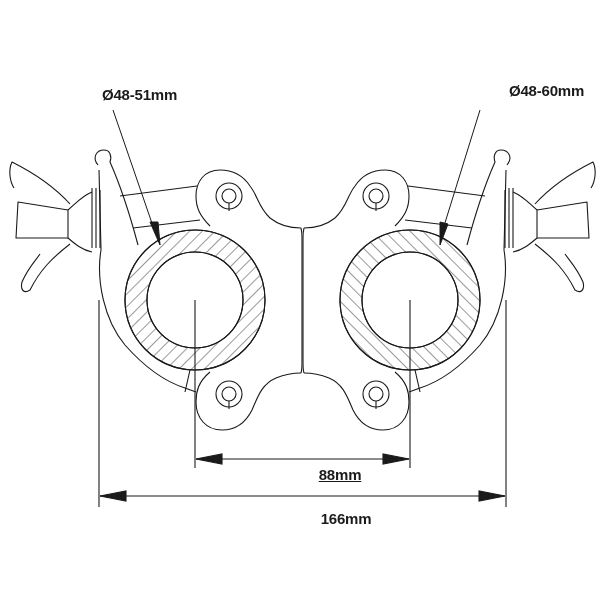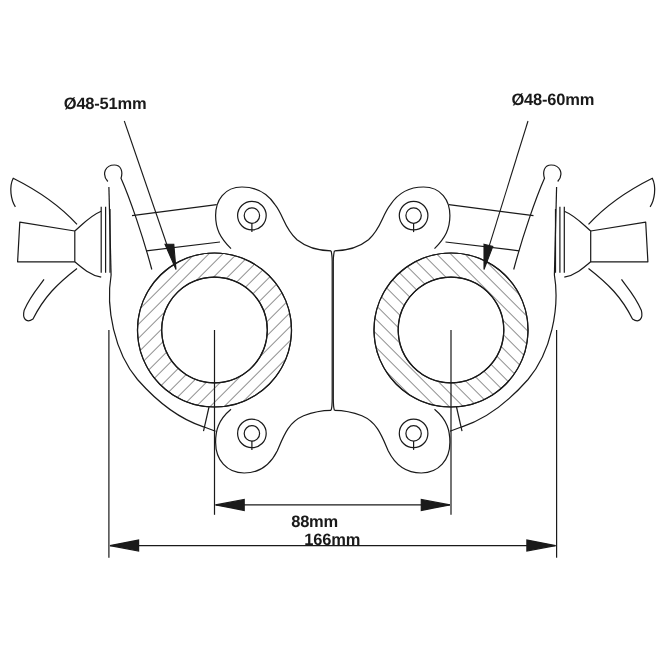--- a/index.html
+++ b/index.html
@@ -1,18 +1,18 @@
 <!DOCTYPE html>
 <html><head>
 <meta charset="utf-8">
 <style>
   html, body { margin: 0; padding: 0; background: #ffffff; }
   body { width: 600px; height: 600px; overflow: hidden; position: relative; font-family: "Liberation Sans", sans-serif; }
   #stage { position: absolute; left: 0; top: 0; width: 600px; height: 600px; }
-  .lbl { position: absolute; font-family: "Liberation Sans", sans-serif; font-weight: bold; color: #1a1a1a; font-size: 15px; white-space: nowrap; letter-spacing: -0.2px; }
+  .lbl { position: absolute; font-family: "Liberation Sans", sans-serif; font-weight: bold; color: #1a1a1a; font-size: 15px; white-space: nowrap; letter-spacing: -0.2px; margin-left: 44px; }
   .lbl.c { transform: translateX(-50%); }
 </style>
 </head>
 <body>
 
 <div id="stage">
 <svg width="600" height="600" viewBox="0 0 600 600" xmlns="http://www.w3.org/2000/svg">
   <defs>
     <pattern id="hatchL" patternUnits="userSpaceOnUse" width="9" height="9" patternTransform="rotate(45)">
       <line x1="0" y1="0" x2="0" y2="9" stroke="#333" stroke-width="1"></line>
@@ -114,15 +114,15 @@
     <polygon points="409,459 383,454 383,464"></polygon>
 
     <line x1="100" y1="496" x2="505" y2="496"></line>
     <polygon points="100,496 126,491 126,501"></polygon>
     <polygon points="505,496 479,491 479,501"></polygon>
   </g>
 </svg>
 
 <div class="lbl" style="left:58px; top:86px;">Ø48-51mm</div>
 <div class="lbl" style="left:465px; top:82px;">Ø48-60mm</div>
-<div class="lbl c" style="left:286px; top:466px;">88mm</div>
-<div class="lbl c" style="left:302px; top:482px;">166mm</div>
+<div class="lbl c" style="left:296px; top:466px;text-decoration:underline;">88mm</div>
+<div class="lbl c" style="left:302px; top:510px;">166mm</div>
 </div>
 
 </body></html>

